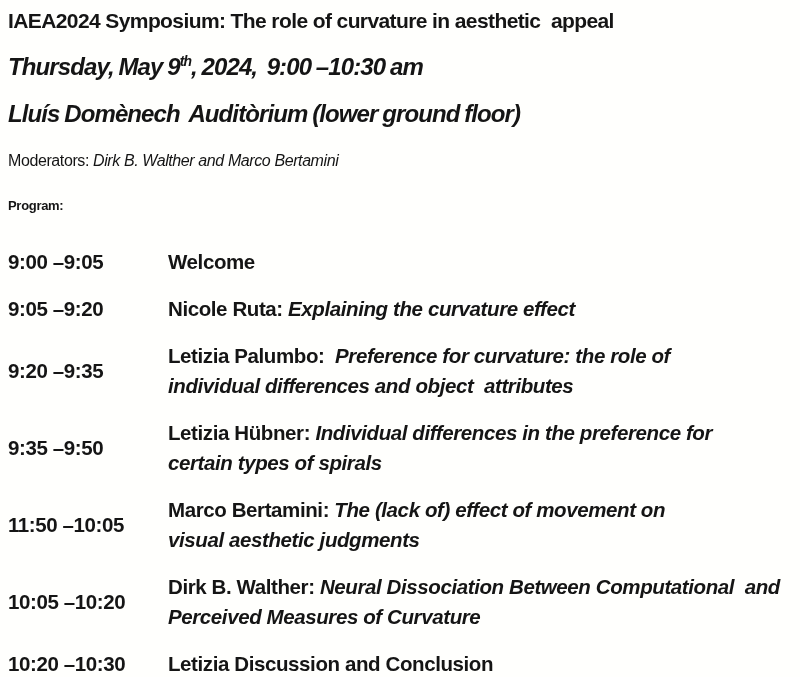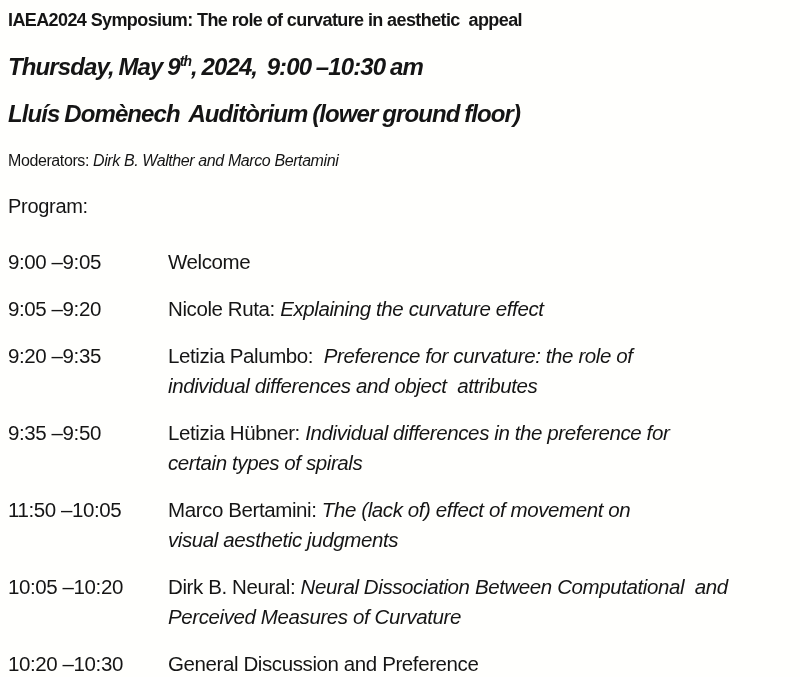--- a/index.html
+++ b/index.html
@@ -14,21 +14,21 @@
     color: #151515;
     font-family: "Liberation Sans", sans-serif;
   }
   .page {
     padding: 5px 4px 0 8px;
   }
   
   [data-bind] { white-space: pre-wrap; }
 
   h1.doc-title {
-    font-size: 18px;
+    font-size: 21px;
     font-weight: bold;
     letter-spacing: -0.6px;
     line-height: 27px;
     margin: 2px 0 21px 0;
   }
   p { margin: 0; }
   .date-line, .location-line {
     font-size: 24px;
     font-weight: bold;
     font-style: italic;
@@ -43,32 +43,33 @@
     line-height: 0;
   }
   .moderators-line {
     font-size: 16px;
     letter-spacing: -0.4px;
     line-height: 24px;
     margin-bottom: 21px;
   }
   .moderators-line .names { font-style: italic; }
   .program-heading {
-    font-size: 20px;
-    font-weight: normal;
+    font-size: 13px;
+    font-weight: bold;
     letter-spacing: -0.3px;
     line-height: 24px;
     margin-bottom: 29px;
   }
   .schedule { font-size: 20.5px; letter-spacing: -0.4px; }
   .schedule .row {
     display: flex;
-    align-items: flex-start;
+    align-items: center;
     line-height: 30px;
     margin-bottom: 17px;
+    font-weight: bold;
   }
   .schedule .row:last-child { margin-bottom: 0; }
   .schedule .time {
     flex: 0 0 160px;
     width: 160px;
   }
   .schedule .desc { flex: 1 1 auto; }
   .talk-title { font-style: italic; }
 </style>
 </head>
@@ -111,23 +112,23 @@
       </div>
 
     <div class="row">
         <div class="time" data-bind="program.rows.4.time">11:50 –10:05</div>
         <div class="desc"><span data-bind="program.rows.4.text">Marco Bertamini: </span><span class="talk-title" data-bind="program.rows.4.title">The (lack of) effect of movement on
 visual aesthetic judgments</span></div>
       </div>
 
     <div class="row">
         <div class="time" data-bind="program.rows.5.time">10:05 –10:20</div>
-        <div class="desc"><span data-bind="program.rows.5.text">Dirk B. Neural: </span><span class="talk-title" data-bind="program.rows.5.title">Neural Dissociation Between Computational  and
+        <div class="desc"><span data-bind="program.rows.5.text">Dirk B. Walther: </span><span class="talk-title" data-bind="program.rows.5.title">Neural Dissociation Between Computational  and
 Perceived Measures of Curvature</span></div>
       </div>
 
     <div class="row">
         <div class="time" data-bind="program.rows.6.time">10:20 –10:30</div>
-        <div class="desc"><span data-bind="program.rows.6.text">General Discussion and Preference</span><span class="talk-title" data-bind="program.rows.6.title"></span></div>
+        <div class="desc"><span data-bind="program.rows.6.text">Letizia Discussion and Conclusion</span><span class="talk-title" data-bind="program.rows.6.title"></span></div>
       </div>
 
   </div>
 </div>
 
 </body></html>

